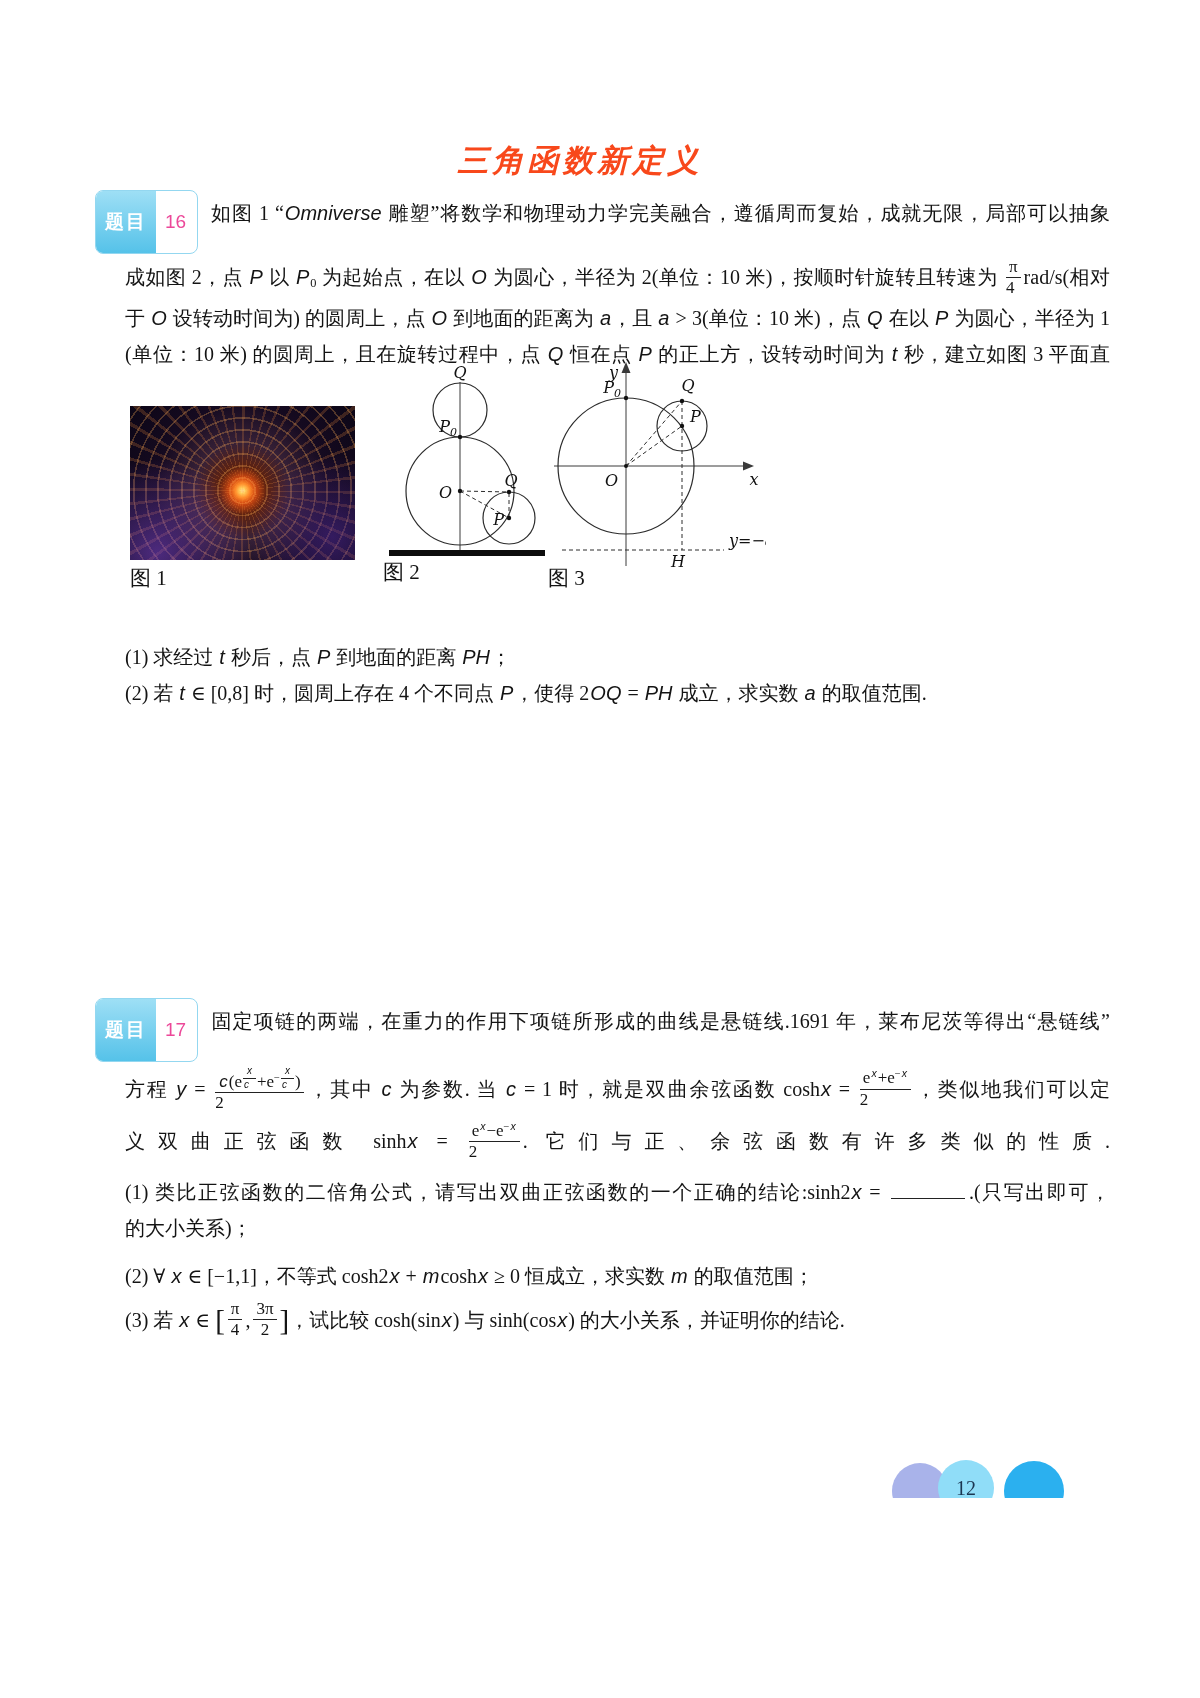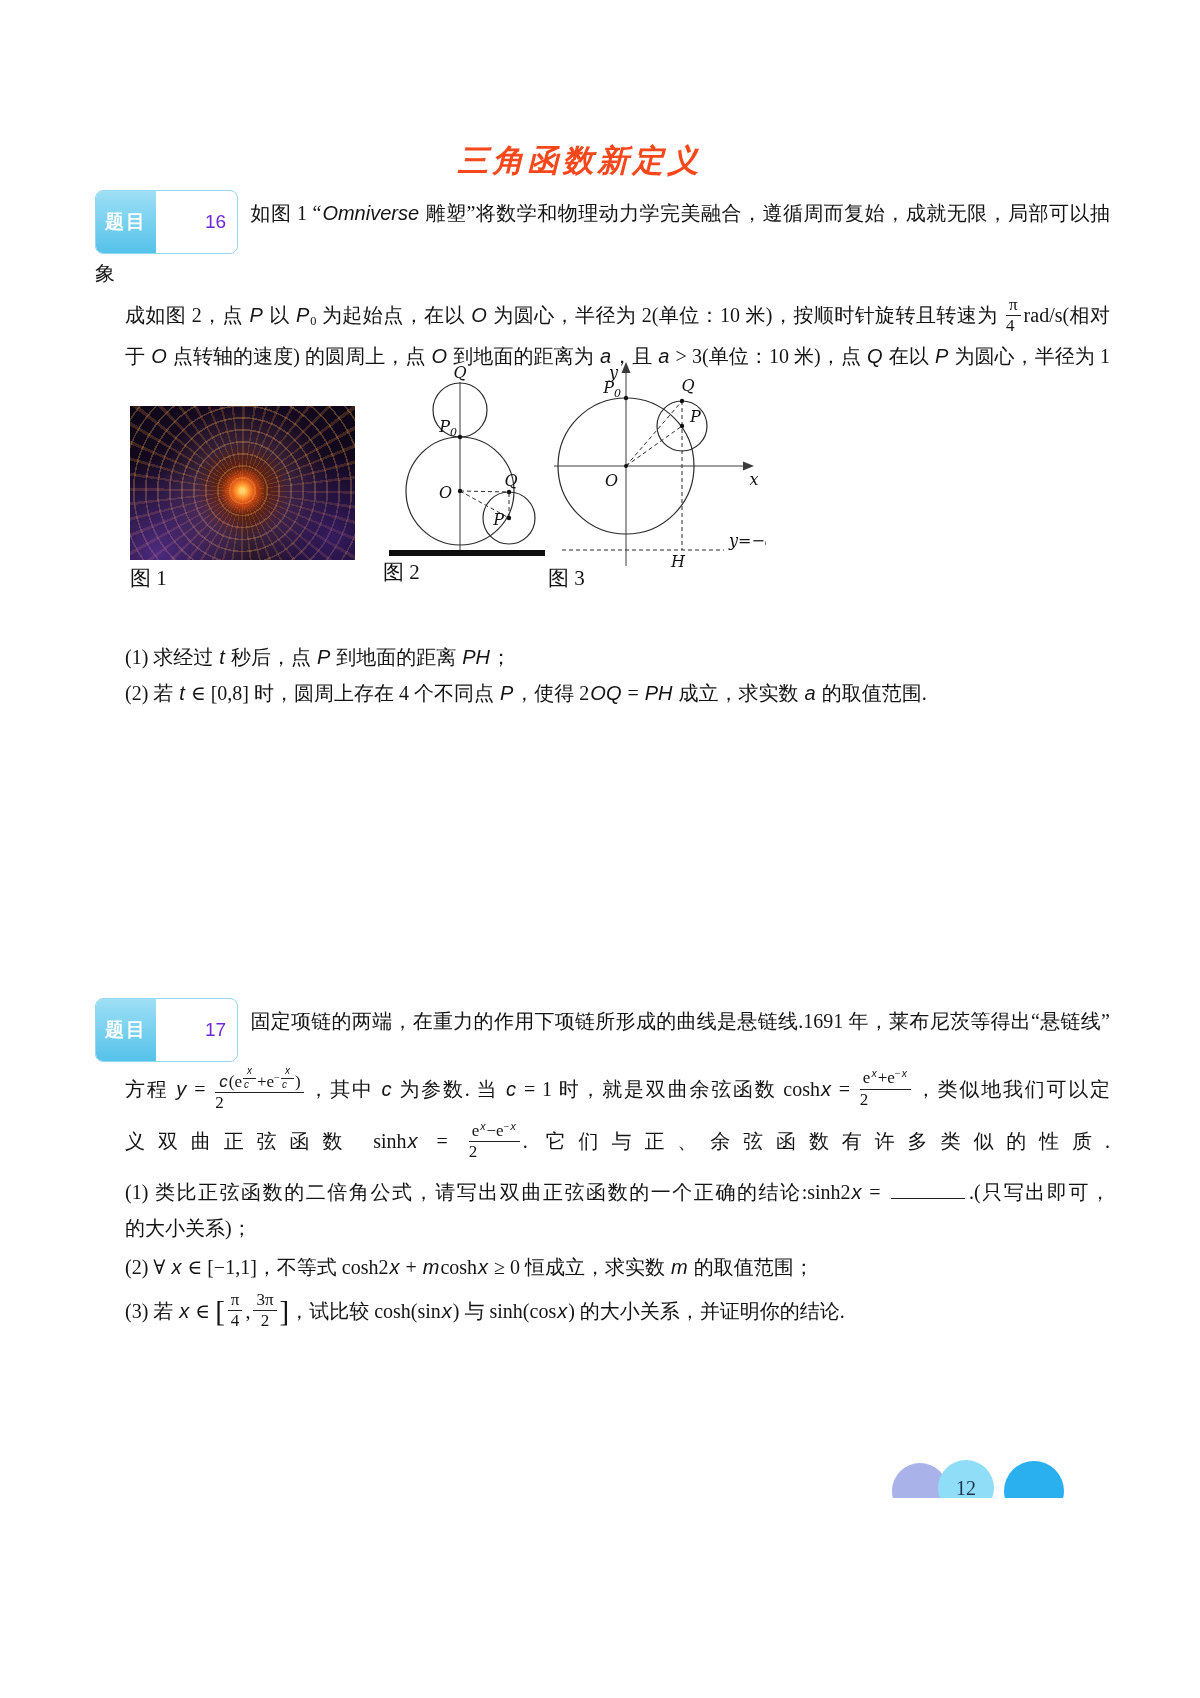--- a/index.html
+++ b/index.html
@@ -19,21 +19,21 @@
   sup{font-size:0.62em;line-height:0;vertical-align:0.55em;}
   sub{font-size:0.62em;line-height:0;vertical-align:-0.25em;}
   sup .frac{font-size:0.95em;margin:0 1px;transform:none;vertical-align:middle;}
   .blank{display:inline-block;width:74px;height:0.95em;border-bottom:1.6px solid #222;margin:0 4px;}
   .bigb{font-size:1.45em;line-height:0;vertical-align:-0.1em;}
   .badge{display:inline-flex;align-items:stretch;border:1.5px solid #93d7f0;border-radius:8px;
          overflow:hidden;background:#fff;vertical-align:-8px;margin-right:12px;
          font-family:"Liberation Sans",sans-serif;line-height:normal;}
   .badge-left{background:linear-gradient(180deg,#9edff5,#55c2e9);color:#fff;font-weight:bold;
               font-size:19px;padding:18px 9px;letter-spacing:2px;}
-  .badge-num{color:#6d28d9;font-size:19px;padding:2px 11px 2px 9px;display:flex;align-items:center;margin-left:40px;}
+  .badge-num{color:#ec4899;font-size:19px;padding:2px 11px 2px 9px;display:flex;align-items:center;}
   .caption{position:absolute;font-size:21px;text-align:left;}
   .fig1{position:absolute;left:130px;top:406px;width:225px;height:154px;
     background:
       radial-gradient(circle at 12% 95%, rgba(125,70,205,.55), rgba(125,70,205,0) 38%),
       radial-gradient(circle at 90% 85%, rgba(85,45,160,.5), rgba(85,45,160,0) 34%),
       repeating-radial-gradient(circle at 50% 55%, rgba(255,175,85,.28) 0 1.6px, rgba(255,175,85,0) 1.6px 12px),
       repeating-conic-gradient(from 0deg at 50% 55%, rgba(255,150,60,.20) 0deg 1.6deg, rgba(0,0,0,0) 1.6deg 7.5deg),
       radial-gradient(circle at 50% 55%, #fff3b0 0, #ffce5c 2%, #ff8d2a 5%, #d44a12 9%, #5e2210 17%, rgba(38,14,38,.92) 34%, #150a20 62%, #0c0616 100%);
   }
   .figsvg{position:absolute;}
@@ -56,21 +56,22 @@
   <div class="title">三角函数新定义</div>
 
   <div class="para" style="left:95px;top:190px;width:1015px">
     <div class="line jline" style="line-height:38px">
       <span class="badge">
           <span class="badge-left">题目</span>
           <span class="badge-num">16</span>
         </span><span><span>如图 1 “</span><span class="mi">Omniverse</span><span> 雕塑”将数学和物理动力学完美融合，遵循周而复始，成就无限，局部可以抽象</span></span>
     </div>
     <div class="line jline indent" style="line-height:46px"><span>成如图 2，点 </span><span class="mi">P</span><span> 以 </span><span class="mi">P</span><sub><span>0</span></sub><span> 为起始点，在以 </span><span class="mi">O</span><span> 为圆心，半径为 2(单位：10 米)，按顺时针旋转且转速为 </span><span class="frac"><span class="num"><span>π</span></span><span class="den"><span>4</span></span></span><span>rad/s(相对</span></div>
-    <div class="line jline indent" style="line-height:36px"><span>于 </span><span class="mi">O</span><span> 点转轴的速度) 的圆周上，点 </span><span class="mi">O</span><span> 到地面的距离为 </span><span class="mi">a</span><span>，且 </span><span class="mi">a</span><span> &gt; 3(单位：10 米)，点 </span><span class="mi">Q</span><span> 在以 </span><span class="mi">P</span><span> 为圆心，半径为 1</span></div>
+    <div class="line jline indent" style="line-height:36px"><span>于 </span><span class="mi">O</span><span> 设转动时间为) 的圆周上，点 </span><span class="mi">O</span><span> 到地面的距离为 </span><span class="mi">a</span><span>，且 </span><span class="mi">a</span><span> &gt; 3(单位：10 米)，点 </span><span class="mi">Q</span><span> 在以 </span><span class="mi">P</span><span> 为圆心，半径为 1</span></div>
+    <div class="line jline indent" style="line-height:36px"><span>(单位：10 米) 的圆周上，且在旋转过程中，点 </span><span class="mi">Q</span><span> 恒在点 </span><span class="mi">P</span><span> 的正上方，设转动时间为 </span><span class="mi">t</span><span> 秒，建立如图 3 平面直</span></div>
   </div>
 
   <div class="fig1"></div>
   <div class="caption" style="left:130px;top:564px;width:225px">图 1</div>
 
   <svg class="figsvg" style="left:383px;top:364px" width="172" height="200" viewBox="0 0 172 200">
     <line class="ln" x1="77" y1="18" x2="77" y2="186"></line>
     <circle class="c" cx="77" cy="46" r="27"></circle>
     <circle class="c" cx="77" cy="127" r="54"></circle>
     <circle class="c" cx="126" cy="154" r="26"></circle>
@@ -123,21 +124,21 @@
     <div class="line jline" style="line-height:40px">
       <span class="badge">
           <span class="badge-left">题目</span>
           <span class="badge-num">17</span>
         </span><span><span>固定项链的两端，在重力的作用下项链所形成的曲线是悬链线.1691 年，莱布尼茨等得出“悬链线”</span></span>
     </div>
     <div class="line jline indent" style="margin-top:6px"><span>方程 </span><span class="mi">y</span><span> = </span><span class="frac"><span class="num"><span class="mi">c</span><span>(</span><span>e</span><sup><span class="frac"><span class="num"><span class="mi">x</span></span><span class="den"><span class="mi">c</span></span></span></sup><span>+</span><span>e</span><sup><span>−</span><span class="frac"><span class="num"><span class="mi">x</span></span><span class="den"><span class="mi">c</span></span></span></sup><span>)</span></span><span class="den"><span>2</span></span></span><span>，其中 </span><span class="mi">c</span><span> 为参数. 当 </span><span class="mi">c</span><span> = 1 时，就是双曲余弦函数 cosh</span><span class="mi">x</span><span> = </span><span class="frac"><span class="num"><span>e</span><sup><span class="mi">x</span></sup><span>+</span><span>e</span><sup><span>−</span><span class="mi">x</span></sup></span><span class="den"><span>2</span></span></span><span>，类似地我们可以定</span></div>
     <div class="line jline indent" style="margin-top:9px"><span>义双曲正弦函数 sinh</span><span class="mi">x</span><span> = </span><span class="frac"><span class="num"><span>e</span><sup><span class="mi">x</span></sup><span>−</span><span>e</span><sup><span>−</span><span class="mi">x</span></sup></span><span class="den"><span>2</span></span></span><span>. 它们与正、余弦函数有许多类似的性质.</span></div>
     <div class="line jline indent" style="margin-top:10px;line-height:36px"><span>(1) 类比正弦函数的二倍角公式，请写出双曲正弦函数的一个正确的结论:sinh2</span><span class="mi">x</span><span> = </span><span class="blank"></span><span>.(只写出即可，</span></div>
     <div class="line indent" style="line-height:36px"><span>的大小关系)；</span></div>
-    <div class="line indent" style="margin-top:1px;line-height:40px"><span>(2) ∀ </span><span class="mi">x</span><span> ∈ [−1,1]，不等式 cosh2</span><span class="mi">x</span><span> + </span><span class="mi">m</span><span>cosh</span><span class="mi">x</span><span> ≥ 0 恒成立，求实数 </span><span class="mi">m</span><span> 的取值范围；</span></div>
+    <div class="line indent" style="margin-top:10px;line-height:40px"><span>(2) ∀ </span><span class="mi">x</span><span> ∈ [−1,1]，不等式 cosh2</span><span class="mi">x</span><span> + </span><span class="mi">m</span><span>cosh</span><span class="mi">x</span><span> ≥ 0 恒成立，求实数 </span><span class="mi">m</span><span> 的取值范围；</span></div>
     <div class="line indent" style="margin-top:6px"><span>(3) 若 </span><span class="mi">x</span><span> ∈ </span><span class="bigb">[</span><span class="frac"><span class="num"><span>π</span></span><span class="den"><span>4</span></span></span><span>,</span><span class="frac"><span class="num"><span>3π</span></span><span class="den"><span>2</span></span></span><span class="bigb">]</span><span>，试比较 cosh(sin</span><span class="mi">x</span><span>) 与 sinh(cos</span><span class="mi">x</span><span>) 的大小关系，并证明你的结论.</span></div>
   </div>
 
   <div class="circ" style="left:892px;top:1463px;width:56px;height:56px;background:#a9b3ea;z-index:1"></div>
   <div class="circ" style="left:938px;top:1460px;width:56px;height:56px;background:#90ddf8;z-index:2">
     <span class="pageno">12</span>
   </div>
   <div class="circ" style="left:1004px;top:1461px;width:60px;height:60px;background:#2bb0ef;z-index:1"></div>
 
 </div>

